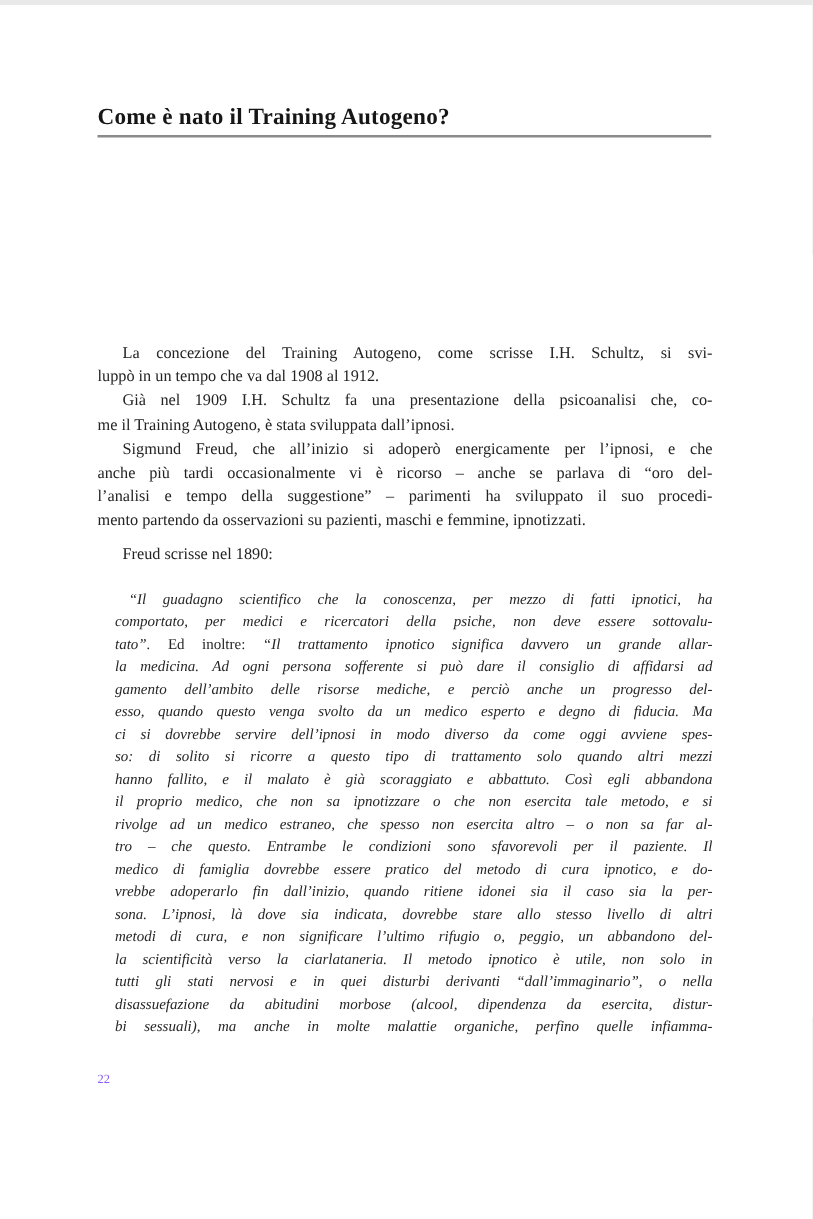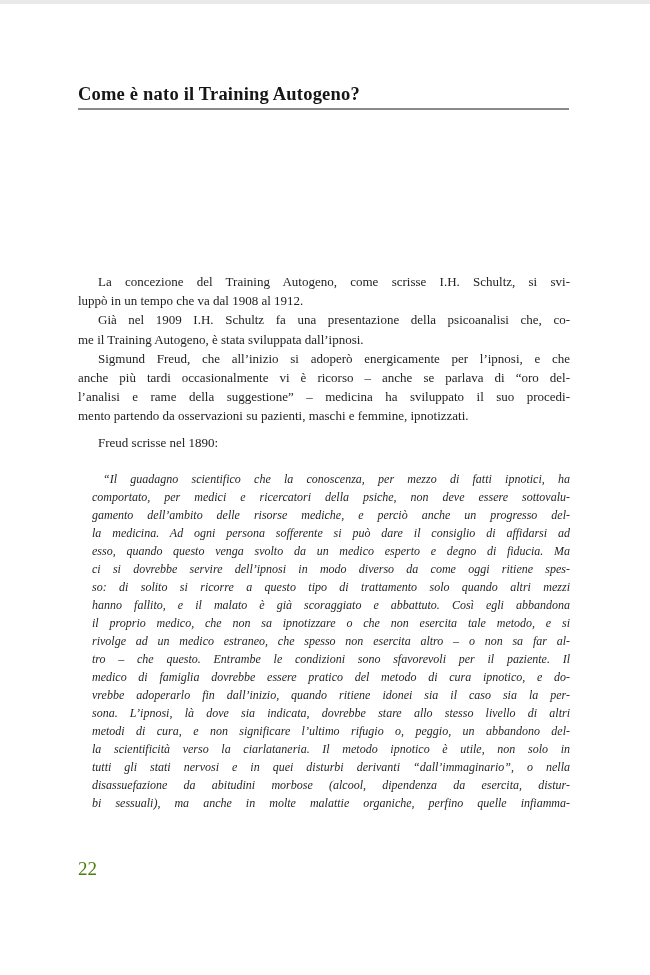--- a/index.html
+++ b/index.html
@@ -36,21 +36,21 @@
     color:#262626;
   }
   .line { white-space:normal; }
   .line.just { text-align:justify; text-align-last:justify; }
   .body-text .line.indent { text-indent:20px; }
   .quote-block .line.indent { text-indent:11px; }
   .quote-block .it { font-style:italic; }
   .quote-block .rm { font-style:normal; }
   .page-number {
     position:absolute; left:78px; top:854px;
-    font-size:19px; color:#4d7c0f;
+    font-size:10px; color:#8b5cf6;
   }
 </style>
 </head>
 <body>
 
 <div class="page">
 
   <header class="title-block">
     <h1>Come è nato il Training Autogeno?</h1>
   </header>
@@ -60,35 +60,36 @@
         <div class="line indent just"><span class="rm">La concezione del Training Autogeno, come scrisse I.H. Schultz, si svi-</span></div>
         <div class="line"><span class="rm">luppò in un tempo che va dal 1908 al 1912.</span></div>
       </div>
       <div class="para">
         <div class="line indent just"><span class="rm">Già nel 1909 I.H. Schultz fa una presentazione della psicoanalisi che, co-</span></div>
         <div class="line"><span class="rm">me il Training Autogeno, è stata sviluppata dall’ipnosi.</span></div>
       </div>
       <div class="para">
         <div class="line indent just"><span class="rm">Sigmund Freud, che all’inizio si adoperò energicamente per l’ipnosi, e che</span></div>
         <div class="line just"><span class="rm">anche più tardi occasionalmente vi è ricorso – anche se parlava di “oro del-</span></div>
-        <div class="line just"><span class="rm">l’analisi e rame della suggestione” – medicina ha sviluppato il suo procedi-</span></div>
+        <div class="line just"><span class="rm">l’analisi e tempo della suggestione” – parimenti ha sviluppato il suo procedi-</span></div>
         <div class="line"><span class="rm">mento partendo da osservazioni su pazienti, maschi e femmine, ipnotizzati.</span></div>
       </div>
       <div class="para" style="margin-top: 7px;">
         <div class="line indent"><span class="rm">Freud scrisse nel 1890:</span></div>
       </div>
     </main>
 
   <blockquote class="quote-block">
       <div class="line indent just"><span class="it">“Il guadagno scientifico che la conoscenza, per mezzo di fatti ipnotici, ha</span></div>
       <div class="line just"><span class="it">comportato, per medici e ricercatori della psiche, non deve essere sottovalu-</span></div>
+      <div class="line just"><span class="it">tato”. </span><span class="rm">Ed inoltre: </span><span class="it">“Il trattamento ipnotico significa davvero un grande allar-</span></div>
+      <div class="line just"><span class="it">la medicina. Ad ogni persona sofferente si può dare il consiglio di affidarsi ad</span></div>
       <div class="line just"><span class="it">gamento dell’ambito delle risorse mediche, e perciò anche un progresso del-</span></div>
-      <div class="line just"><span class="it">la medicina. Ad ogni persona sofferente si può dare il consiglio di affidarsi ad</span></div>
       <div class="line just"><span class="it">esso, quando questo venga svolto da un medico esperto e degno di fiducia. Ma</span></div>
-      <div class="line just"><span class="it">ci si dovrebbe servire dell’ipnosi in modo diverso da come oggi ritiene spes-</span></div>
+      <div class="line just"><span class="it">ci si dovrebbe servire dell’ipnosi in modo diverso da come oggi avviene spes-</span></div>
       <div class="line just"><span class="it">so: di solito si ricorre a questo tipo di trattamento solo quando altri mezzi</span></div>
       <div class="line just"><span class="it">hanno fallito, e il malato è già scoraggiato e abbattuto. Così egli abbandona</span></div>
       <div class="line just"><span class="it">il proprio medico, che non sa ipnotizzare o che non esercita tale metodo, e si</span></div>
       <div class="line just"><span class="it">rivolge ad un medico estraneo, che spesso non esercita altro – o non sa far al-</span></div>
       <div class="line just"><span class="it">tro – che questo. Entrambe le condizioni sono sfavorevoli per il paziente. Il</span></div>
       <div class="line just"><span class="it">medico di famiglia dovrebbe essere pratico del metodo di cura ipnotico, e do-</span></div>
       <div class="line just"><span class="it">vrebbe adoperarlo fin dall’inizio, quando ritiene idonei sia il caso sia la per-</span></div>
       <div class="line just"><span class="it">sona. L’ipnosi, là dove sia indicata, dovrebbe stare allo stesso livello di altri</span></div>
       <div class="line just"><span class="it">metodi di cura, e non significare l’ultimo rifugio o, peggio, un abbandono del-</span></div>
       <div class="line just"><span class="it">la scientificità verso la ciarlataneria. Il metodo ipnotico è utile, non solo in</span></div>

